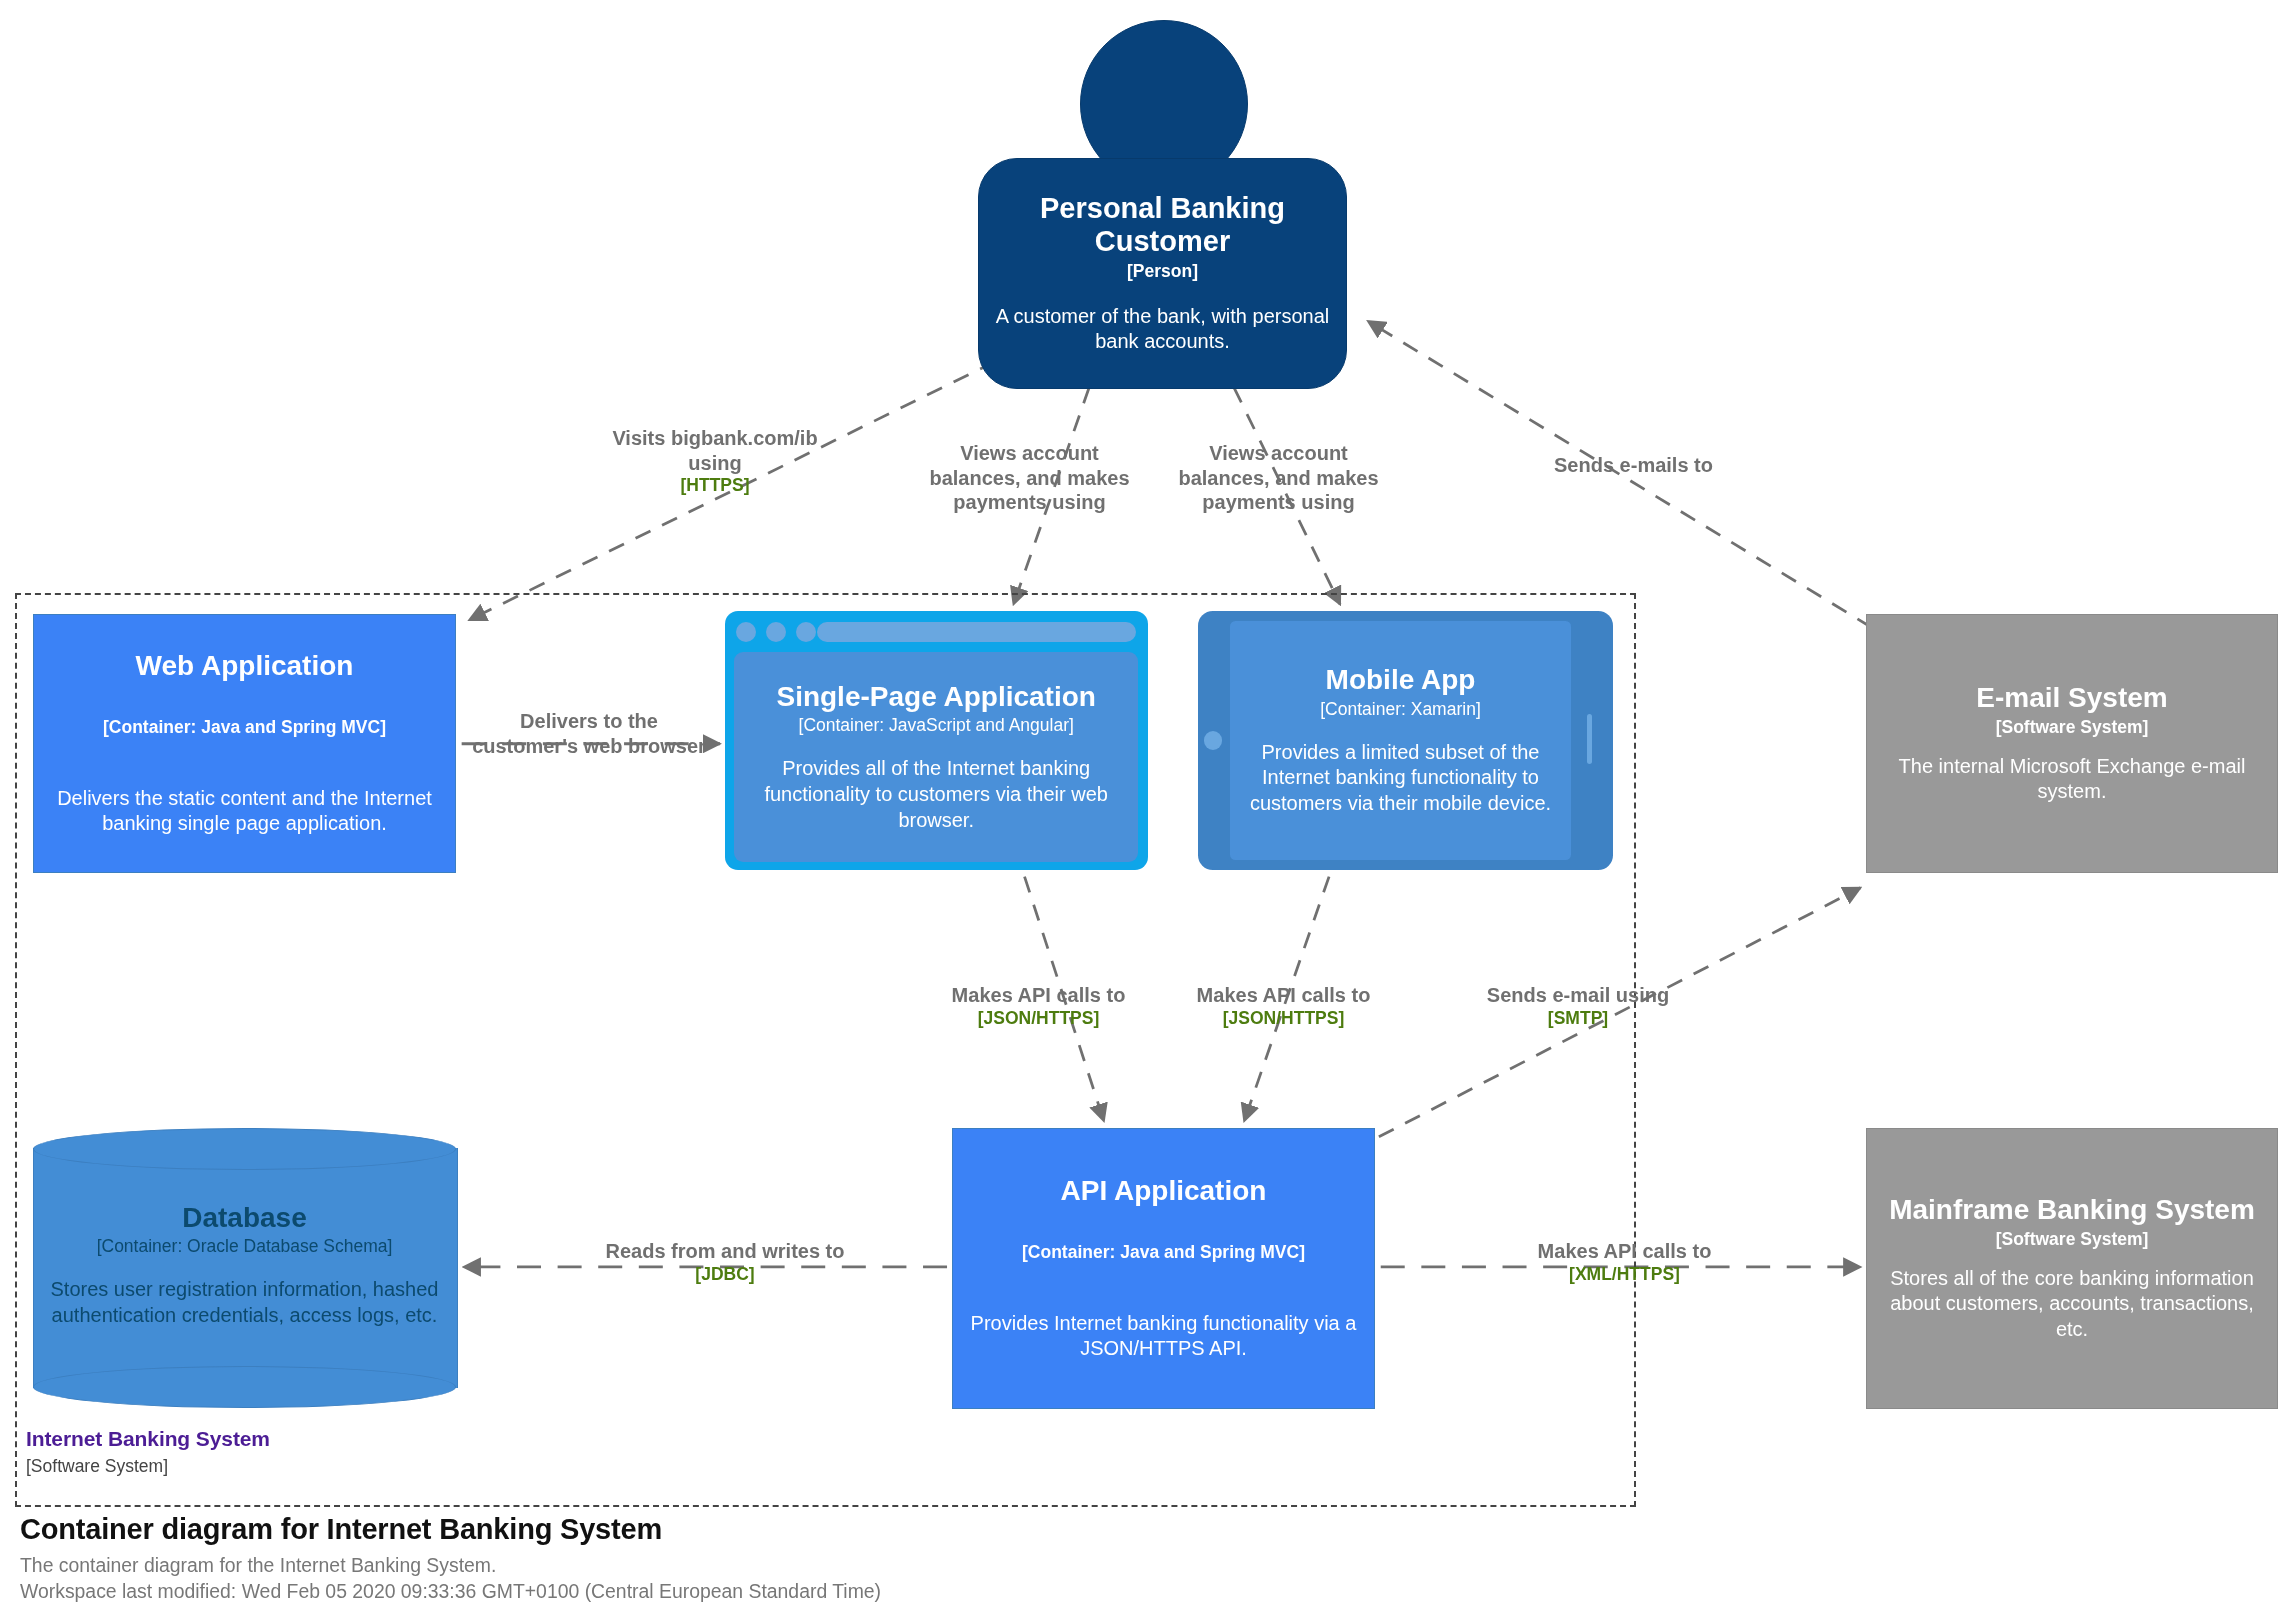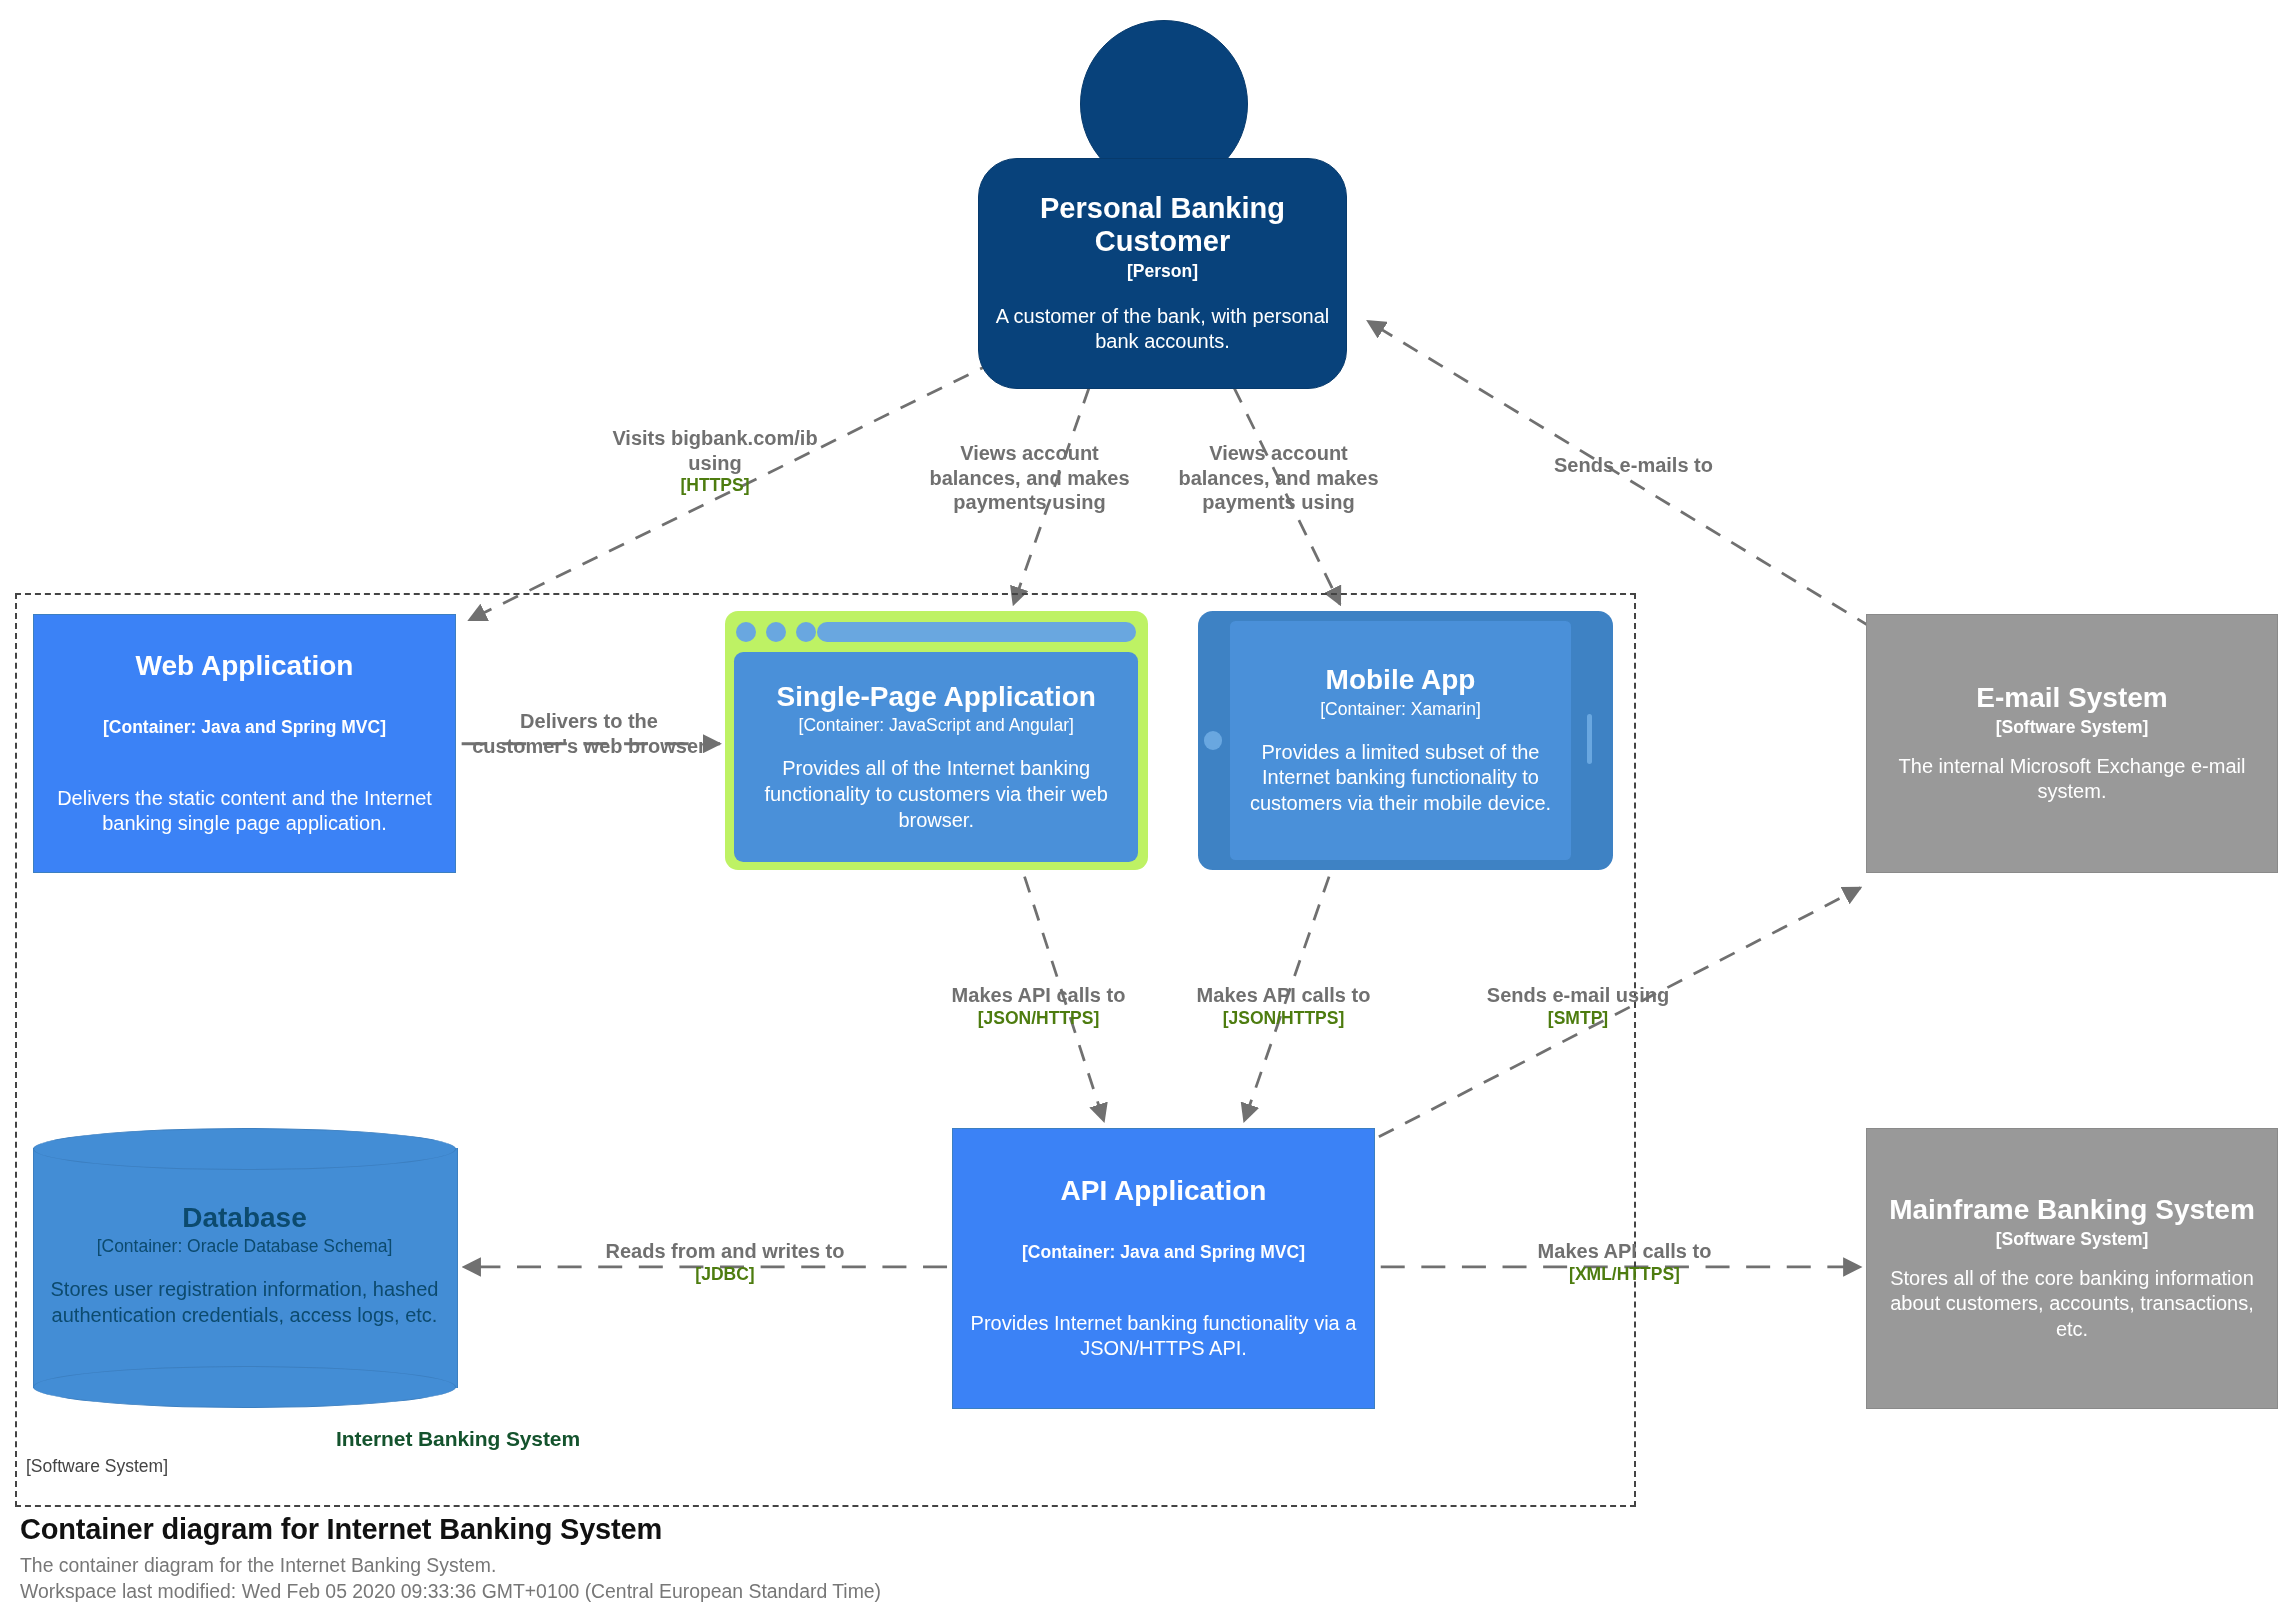--- a/index.html
+++ b/index.html
@@ -21,23 +21,22 @@
   #boundary{
     left:14.8px; top:593px;
     width:1621px; height:914px;
     border:2.8px dashed #444444;
     box-sizing:border-box;
     background:transparent;
   }
   #boundary-label{
     left:26px; top:1427px;
     width:554px;
-    font-size:21px; font-weight:bold; color:#14532d;
+    font-size:21px; font-weight:bold; color:#4c1d95;
     letter-spacing:-0.1px;
-    text-align:right;
   }
   #boundary-sublabel{
     left:26px; top:1456px;
     width:554px;
     font-size:17.5px; color:#444444;
   }
 
   
   .node{
     box-sizing:border-box;
@@ -99,21 +98,21 @@
   
   #web-app{
     left:33px; top:614px;
     width:423px; height:259px;
   }
 
   
   #spa-frame{
     left:725px; top:611px;
     width:423px; height:259px;
-    background:#bef264;
+    background:#0ea5e9;
     border-radius:13px;
   }
   #spa-dots{left:11px; top:11px; height:20px; display:flex; gap:10px; align-items:center;}
   .spa-dot{width:20px;height:20px;border-radius:50%;background:#69a7e0;}
   #spa-urlbar{
     left:92px; top:11px;
     width:319px; height:20px;
     border-radius:10px;
     background:#69a7e0;
   }

